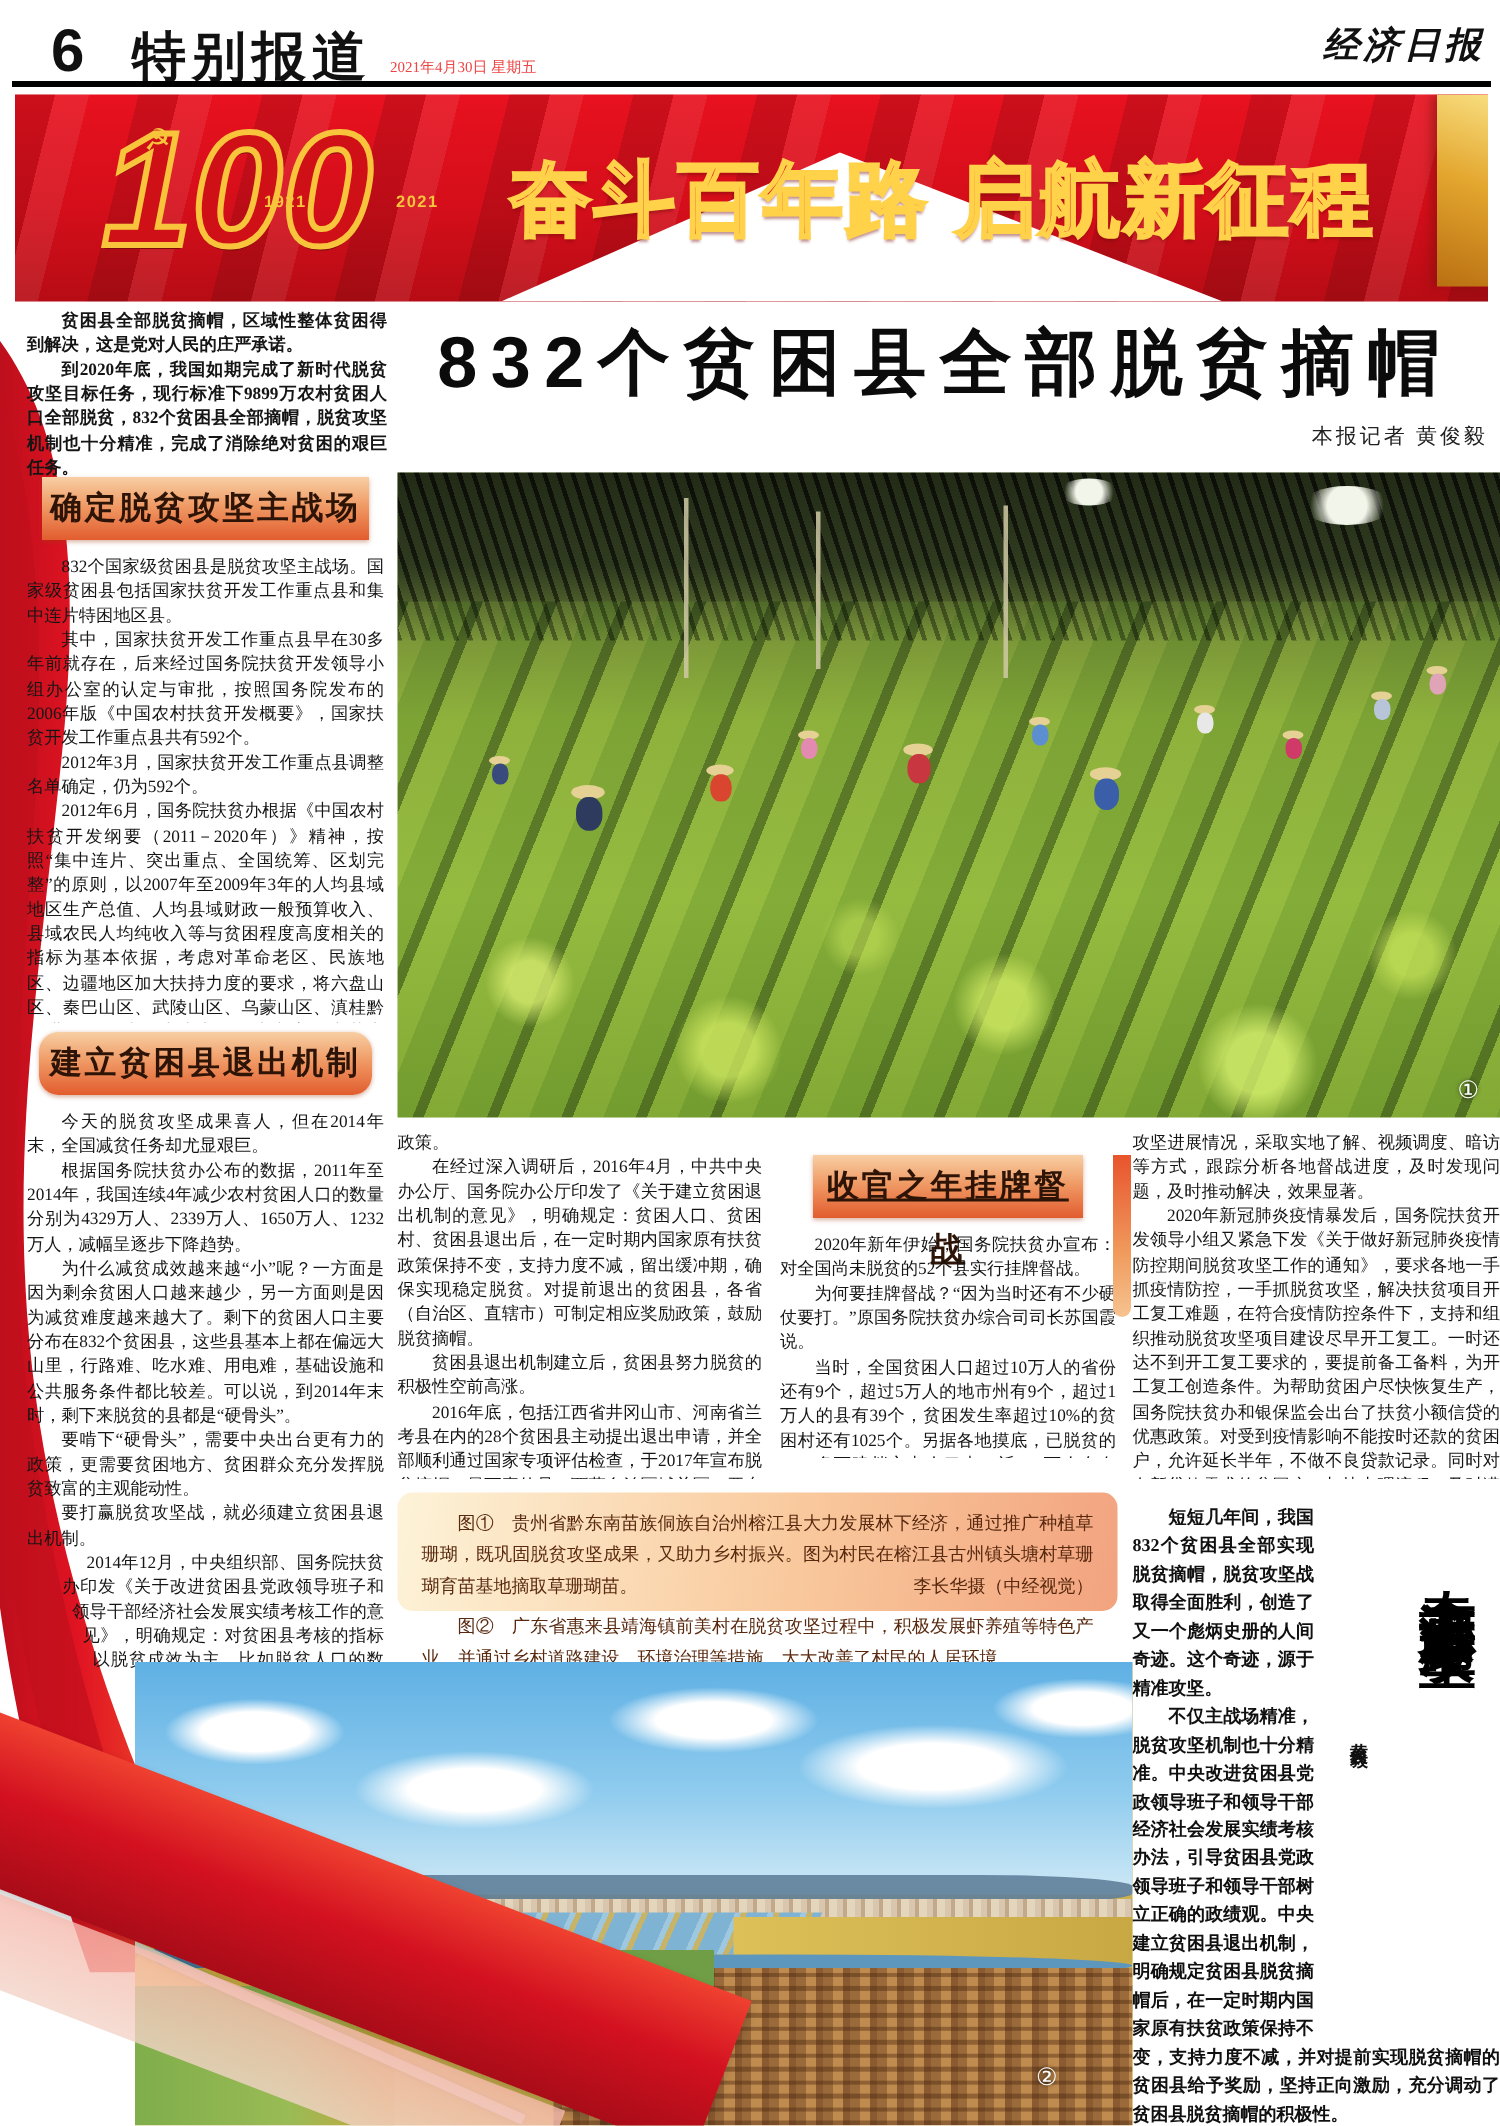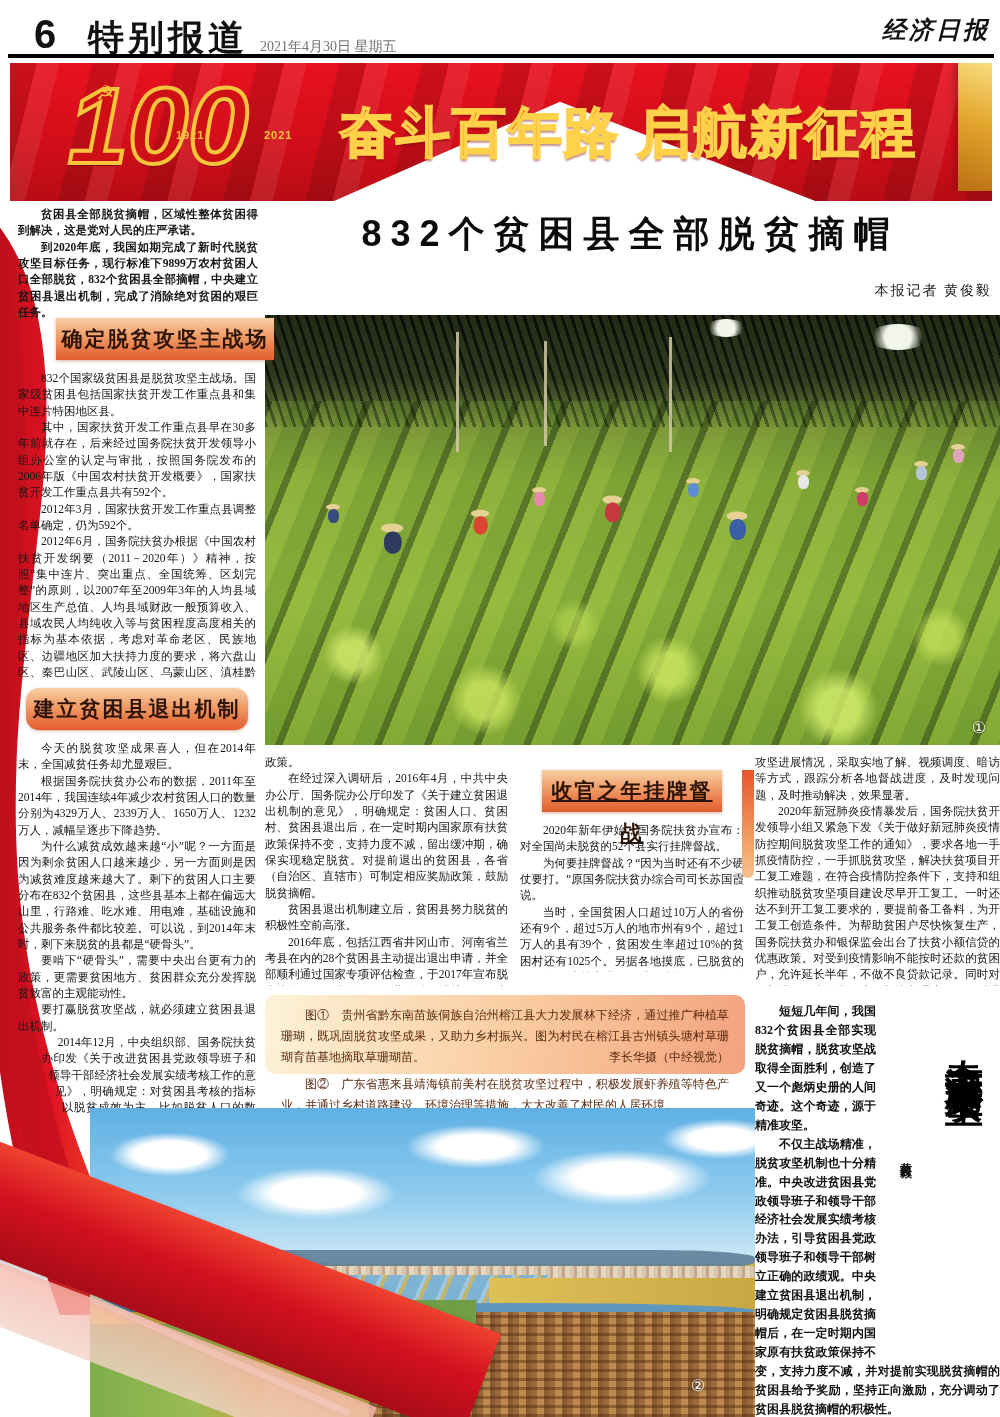--- a/index.html
+++ b/index.html
@@ -5,21 +5,21 @@
   html,body{margin:0;padding:0;background:#ffffff;}
   body{width:1000px;height:1417px;position:relative;overflow:hidden;
        font-family:"Liberation Serif","DejaVu Serif",serif;color:#111;}
   .abs{position:absolute;}
 
   
   .pagehead{left:0;top:6px;width:1000px;height:48px;}
   .pagenum{position:absolute;left:34px;top:6px;font-family:"Liberation Sans","DejaVu Sans",sans-serif;
            font-size:40px;font-weight:bold;}
   .secname{position:absolute;left:88px;top:8px;font-size:36px;font-weight:bold;letter-spacing:4px;}
-  .pagedate{position:absolute;left:260px;top:32px;font-size:14px;color:#737373;}
+  .pagedate{position:absolute;left:260px;top:32px;font-size:10px;color:#ef4444;}
   .masthead{position:absolute;right:10px;top:8px;font-size:24px;font-weight:bold;font-style:italic;
             font-family:"Liberation Serif",serif;letter-spacing:3px;}
   .toprule{left:8px;top:54px;width:986px;height:4px;background:#000;}
 
   
   .banner{left:10px;top:63px;width:982px;height:138px;overflow:hidden;
       background:
         repeating-linear-gradient(104deg, rgba(0,0,0,.12) 0 26px, rgba(255,255,255,.08) 26px 48px, rgba(0,0,0,0) 48px 80px),
         linear-gradient(180deg,#e8111f 0%,#d40e1a 55%,#b70c15 100%);}
   .white-wedge{position:absolute;left:0;top:0;width:100%;height:100%;background:#fff;
@@ -35,21 +35,21 @@
   .y1921{left:108px;top:58px;}
   .y2021{left:196px;top:58px;}
   .emblem{position:absolute;left:28px;top:10px;font-size:20px;color:#f7c43c;}
   .slogan{position:absolute;left:330px;top:34px;width:560px;font-size:54px;font-weight:900;
       font-family:"Liberation Sans","DejaVu Sans",sans-serif;color:#d8151d;
       -webkit-text-stroke:2px #ffd24a;text-shadow:0 3px 2px rgba(120,10,10,.45);
       letter-spacing:2px;white-space:nowrap;}
 
   
   .headline{left:268px;top:210px;width:724px;text-align:center;font-family:"Liberation Sans","DejaVu Sans",sans-serif;
-      font-size:36px;font-weight:900;letter-spacing:9px;color:#0b0b0b;}
+      font-size:48px;font-weight:900;letter-spacing:9px;color:#0b0b0b;}
   .byline{left:268px;top:282px;width:724px;text-align:right;font-size:14px;color:#222;letter-spacing:2px;}
 
   
   .intro{left:18px;top:206px;width:240px;font-size:12px;line-height:1.42;text-align:justify;font-weight:600;}
   .intro p,.coltext p{margin:0;text-indent:2em;}
 
   
   .secbox{width:218px;height:42px;line-height:42px;text-align:center;
       background:linear-gradient(180deg,#f7cfa4 0%,#f09b66 45%,#e25c2e 100%);
       font-family:"Liberation Sans","DejaVu Sans",sans-serif;
@@ -174,21 +174,21 @@
         <stop offset=".45" stop-color="#e01322"></stop>
         <stop offset="1" stop-color="#f4652f"></stop>
     </linearGradient>
   </defs>
   <path d="M-30,0 C40,60 58,160 40,320 C24,470 10,560 18,680 C30,850 90,990 150,1120 L60,1120 C10,980 -10,850 -14,700 C-18,540 -30,300 -30,0 Z" fill="url(#rg)"></path>
   <path d="M-30,0 C20,80 34,200 22,360 C14,480 6,580 14,690 C22,800 50,920 90,1040 L60,1060 C18,950 -2,830 -8,700 C-14,540 -30,260 -30,0 Z" fill="#c00f1c" opacity=".7"></path>
 </svg>
 
 <div class="abs intro coltext">
     <p>贫困县全部脱贫摘帽，区域性整体贫困得到解决，这是党对人民的庄严承诺。</p>
-    <p>到2020年底，我国如期完成了新时代脱贫攻坚目标任务，现行标准下9899万农村贫困人口全部脱贫，832个贫困县全部摘帽，中央建立贫困县退出机制，完成了消除绝对贫困的艰巨任务。</p>
+    <p>到2020年底，我国如期完成了新时代脱贫攻坚目标任务，现行标准下9899万农村贫困人口全部脱贫，832个贫困县全部摘帽，脱贫攻坚机制也十分精准，完成了消除绝对贫困的艰巨任务。</p>
   </div>
 <div class="abs headline">832个贫困县全部脱贫摘帽</div>
 <div class="abs byline">本报记者  黄俊毅</div>
 
 <div class="abs photo1">
   <div class="netting"></div>
   <div class="skyhole" style="left:82%;top:2%;width:60px;height:26px;"></div>
   <div class="skyhole" style="left:60%;top:1%;width:40px;height:18px;"></div>
   <div class="tea-rows"></div>
   <div class="tea-texture"></div>
@@ -235,21 +235,21 @@
       <span class="hat"></span>
       <span class="bod"></span>
     </div>
   <div class="worker" style="left:93%;top:30%;--c:#e0a4b8;">
       <span class="hat"></span>
       <span class="bod"></span>
     </div>
   <div class="marker m1">①</div>
 </div>
 
-<div class="abs secbox" style="left:28px;top:318px;margin-left:28px;">确定脱贫攻坚主战场</div>
+<div class="abs secbox" style="left:28px;top:318px;">确定脱贫攻坚主战场</div>
 <div class="abs art1text coltext">
     <p>832个国家级贫困县是脱贫攻坚主战场。国家级贫困县包括国家扶贫开发工作重点县和集中连片特困地区县。</p>
     <p>其中，国家扶贫开发工作重点县早在30多年前就存在，后来经过国务院扶贫开发领导小组办公室的认定与审批，按照国务院发布的2006年版《中国农村扶贫开发概要》，国家扶贫开发工作重点县共有592个。</p>
     <p>2012年3月，国家扶贫开发工作重点县调整名单确定，仍为592个。</p>
     <p>2012年6月，国务院扶贫办根据《中国农村扶贫开发纲要（2011－2020年）》精神，按照“集中连片、突出重点、全国统筹、区划完整”的原则，以2007年至2009年3年的人均县域地区生产总值、人均县域财政一般预算收入、县域农民人均纯收入等与贫困程度高度相关的指标为基本依据，考虑对革命老区、民族地区、边疆地区加大扶持力度的要求，将六盘山区、秦巴山区、武陵山区、乌蒙山区、滇桂黔石漠化区、滇西边境山区、大兴安岭南麓山区、燕山—太行山区、吕梁山区、大别山区、罗霄山区各区域的连片特困地区和已明确实施特殊政策的“三区三州”地区共14个片区的680个县作为新阶段脱贫攻坚主战场。</p>
   </div>
 
 <div class="abs secbox wide" style="left:26px;top:688px;">建立贫困县退出机制</div>
 <div class="abs art2wrap coltext">
   <div>

